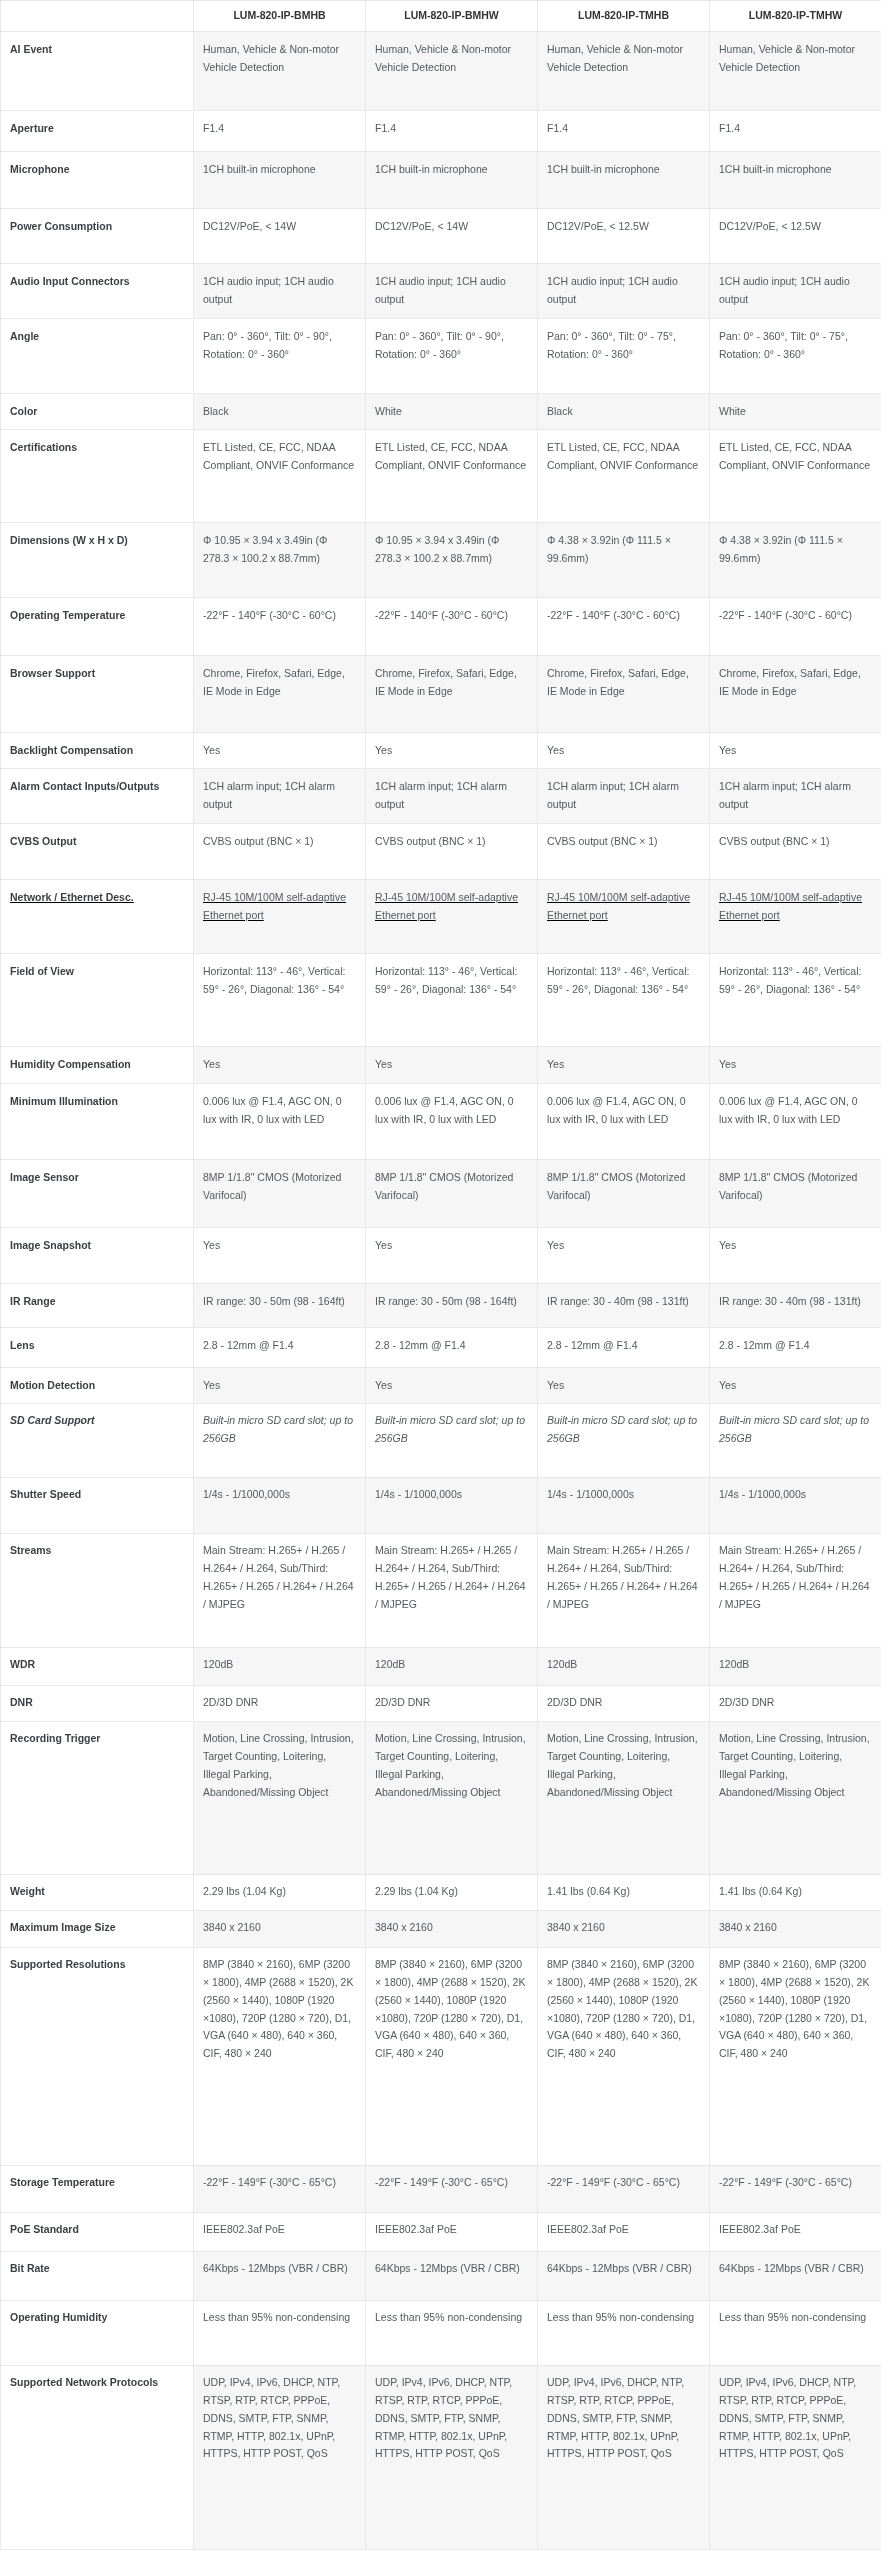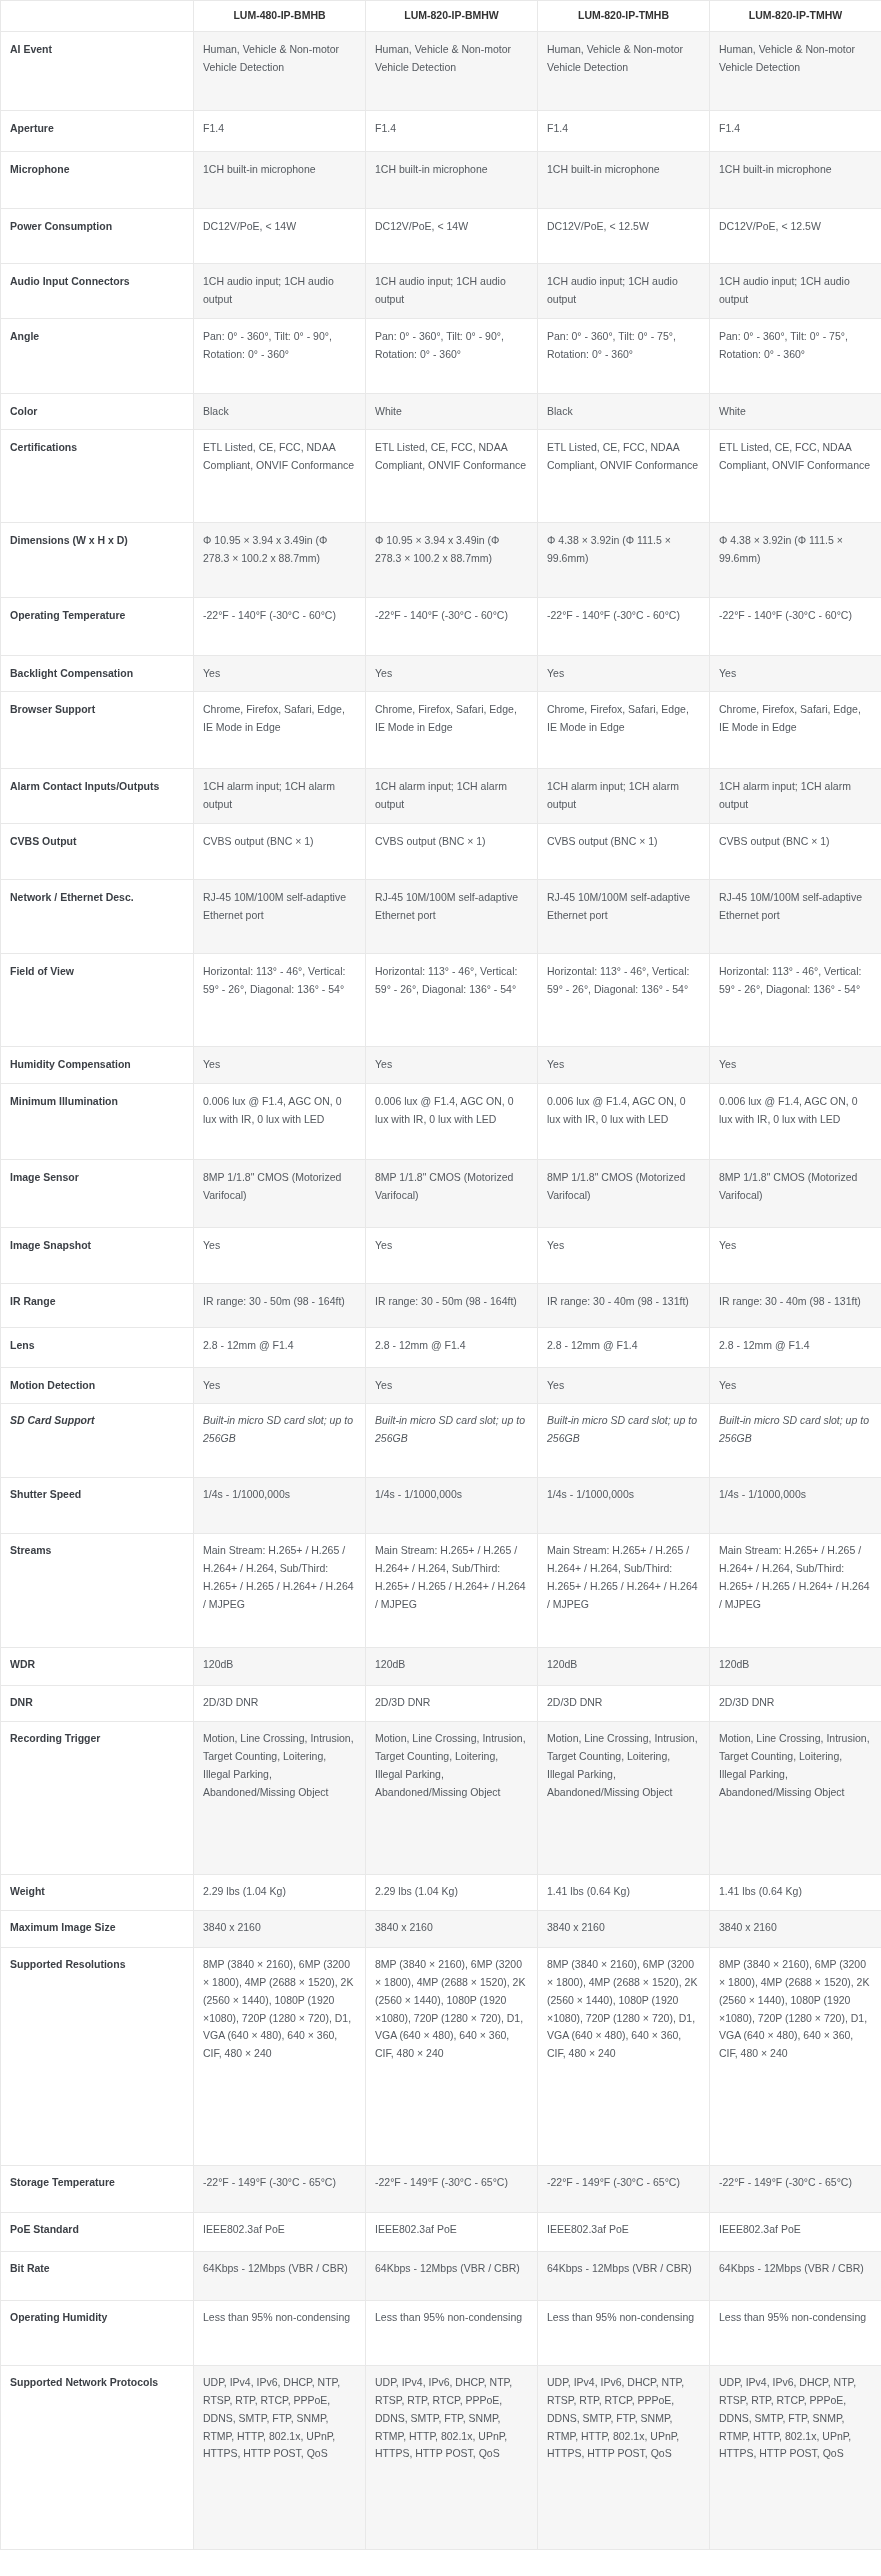--- a/index.html
+++ b/index.html
@@ -62,21 +62,21 @@
     <colgroup>
       <col style="width:193px">
       <col style="width:172px">
       <col style="width:172px">
       <col style="width:172px">
       <col style="width:172px">
     </colgroup>
     <thead>
       <tr id="header-row">
         <th class="corner-cell"></th>
-      <th class="product-header">LUM-480-IP-BMHB</th>
+      <th class="product-header">LUM-820-IP-BMHB</th>
           <th class="product-header">LUM-820-IP-BMHW</th>
           <th class="product-header">LUM-820-IP-TMHB</th>
           <th class="product-header">LUM-820-IP-TMHW</th>
         </tr>
     </thead>
     <tbody id="table-body">
         <tr style="height: 79px;">
           <th class="label-cell">AI Event</th>
           <td class="value-cell">Human, Vehicle &amp; Non-motor Vehicle Detection</td>
           <td class="value-cell">Human, Vehicle &amp; Non-motor Vehicle Detection</td>
@@ -139,49 +139,49 @@
           <td class="value-cell">Φ 4.38 × 3.92in (Φ 111.5 × 99.6mm)</td>
           <td class="value-cell">Φ 4.38 × 3.92in (Φ 111.5 × 99.6mm)</td>
         </tr>
         <tr style="height: 58px;">
           <th class="label-cell">Operating Temperature</th>
           <td class="value-cell">-22°F - 140°F (-30°C - 60°C)</td>
           <td class="value-cell">-22°F - 140°F (-30°C - 60°C)</td>
           <td class="value-cell">-22°F - 140°F (-30°C - 60°C)</td>
           <td class="value-cell">-22°F - 140°F (-30°C - 60°C)</td>
         </tr>
-        <tr style="height: 36px;">
-          <th class="label-cell">Backlight Compensation</th>
-          <td class="value-cell">Yes</td>
-          <td class="value-cell">Yes</td>
-          <td class="value-cell">Yes</td>
-          <td class="value-cell">Yes</td>
-        </tr>
         <tr style="height: 77px;">
           <th class="label-cell">Browser Support</th>
           <td class="value-cell">Chrome, Firefox, Safari, Edge, IE Mode in Edge</td>
           <td class="value-cell">Chrome, Firefox, Safari, Edge, IE Mode in Edge</td>
           <td class="value-cell">Chrome, Firefox, Safari, Edge, IE Mode in Edge</td>
           <td class="value-cell">Chrome, Firefox, Safari, Edge, IE Mode in Edge</td>
         </tr>
+        <tr style="height: 36px;">
+          <th class="label-cell">Backlight Compensation</th>
+          <td class="value-cell">Yes</td>
+          <td class="value-cell">Yes</td>
+          <td class="value-cell">Yes</td>
+          <td class="value-cell">Yes</td>
+        </tr>
         <tr style="height: 55px;">
           <th class="label-cell">Alarm Contact Inputs/Outputs</th>
           <td class="value-cell">1CH alarm input; 1CH alarm output</td>
           <td class="value-cell">1CH alarm input; 1CH alarm output</td>
           <td class="value-cell">1CH alarm input; 1CH alarm output</td>
           <td class="value-cell">1CH alarm input; 1CH alarm output</td>
         </tr>
         <tr style="height: 56px;">
           <th class="label-cell">CVBS Output</th>
           <td class="value-cell">CVBS output (BNC × 1)</td>
           <td class="value-cell">CVBS output (BNC × 1)</td>
           <td class="value-cell">CVBS output (BNC × 1)</td>
           <td class="value-cell">CVBS output (BNC × 1)</td>
         </tr>
-        <tr style="height: 74px;">
+        <tr style="height: 74px; text-decoration: underline;">
           <th class="label-cell">Network / Ethernet Desc.</th>
           <td class="value-cell">RJ-45 10M/100M self-adaptive Ethernet port</td>
           <td class="value-cell">RJ-45 10M/100M self-adaptive Ethernet port</td>
           <td class="value-cell">RJ-45 10M/100M self-adaptive Ethernet port</td>
           <td class="value-cell">RJ-45 10M/100M self-adaptive Ethernet port</td>
         </tr>
         <tr style="height: 93px;">
           <th class="label-cell">Field of View</th>
           <td class="value-cell">Horizontal: 113° - 46°, Vertical: 59° - 26°, Diagonal: 136° - 54°</td>
           <td class="value-cell">Horizontal: 113° - 46°, Vertical: 59° - 26°, Diagonal: 136° - 54°</td>

